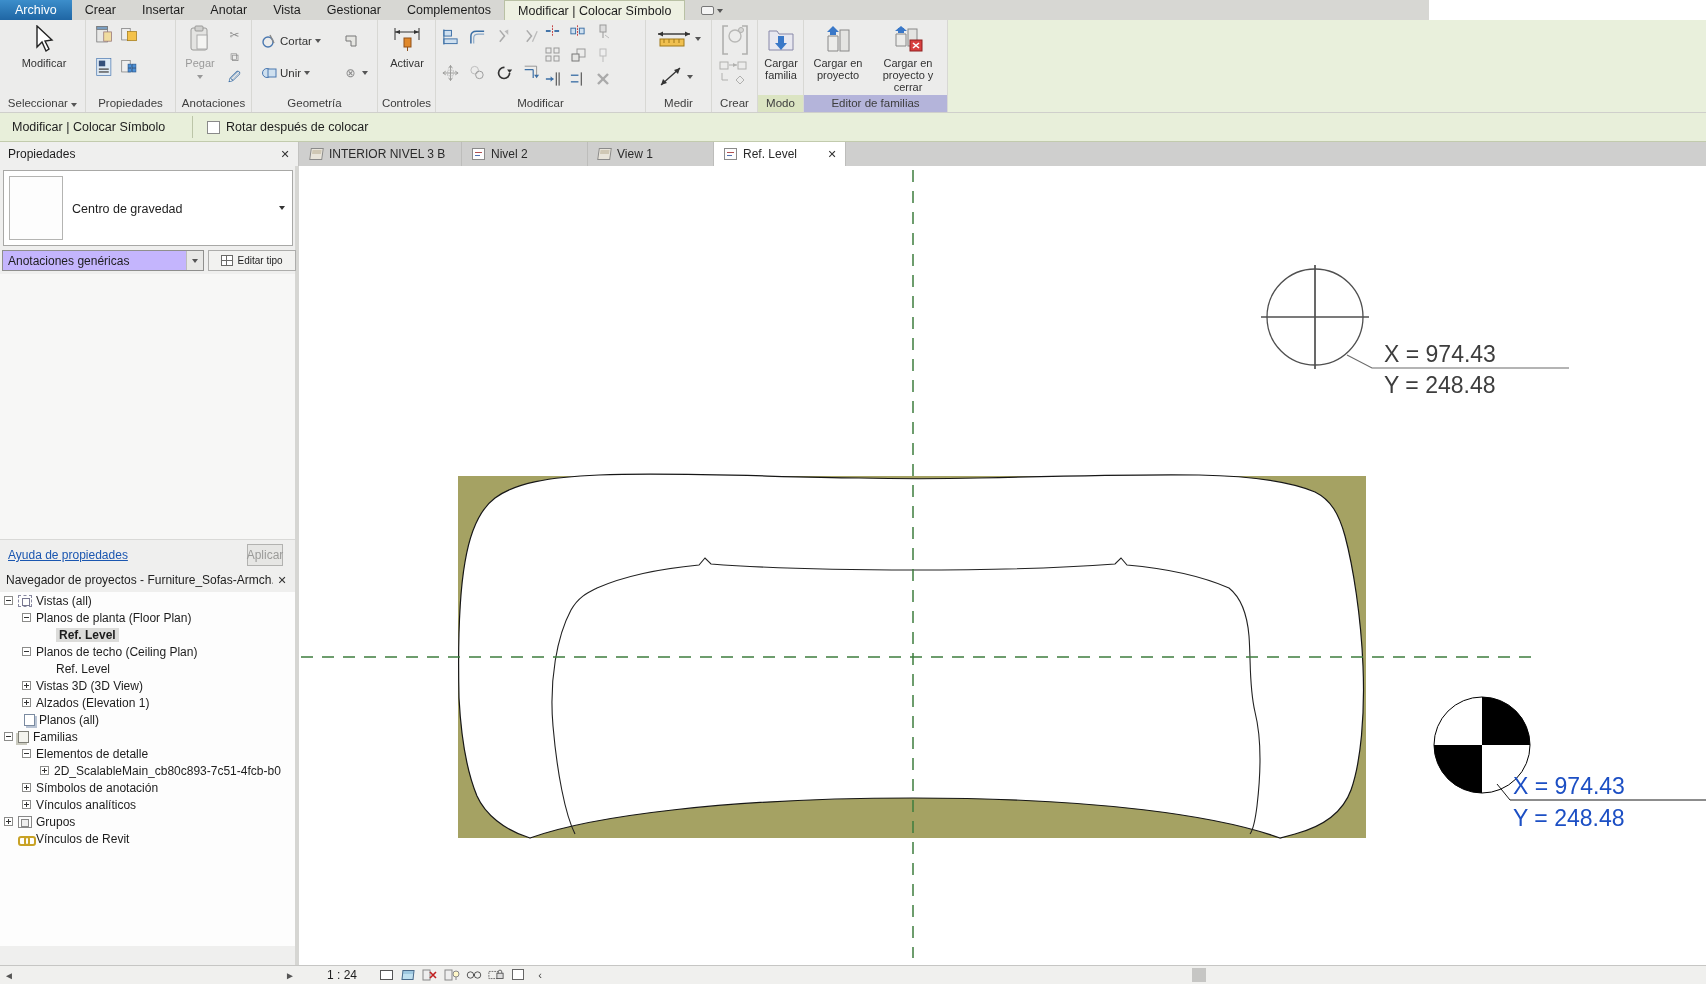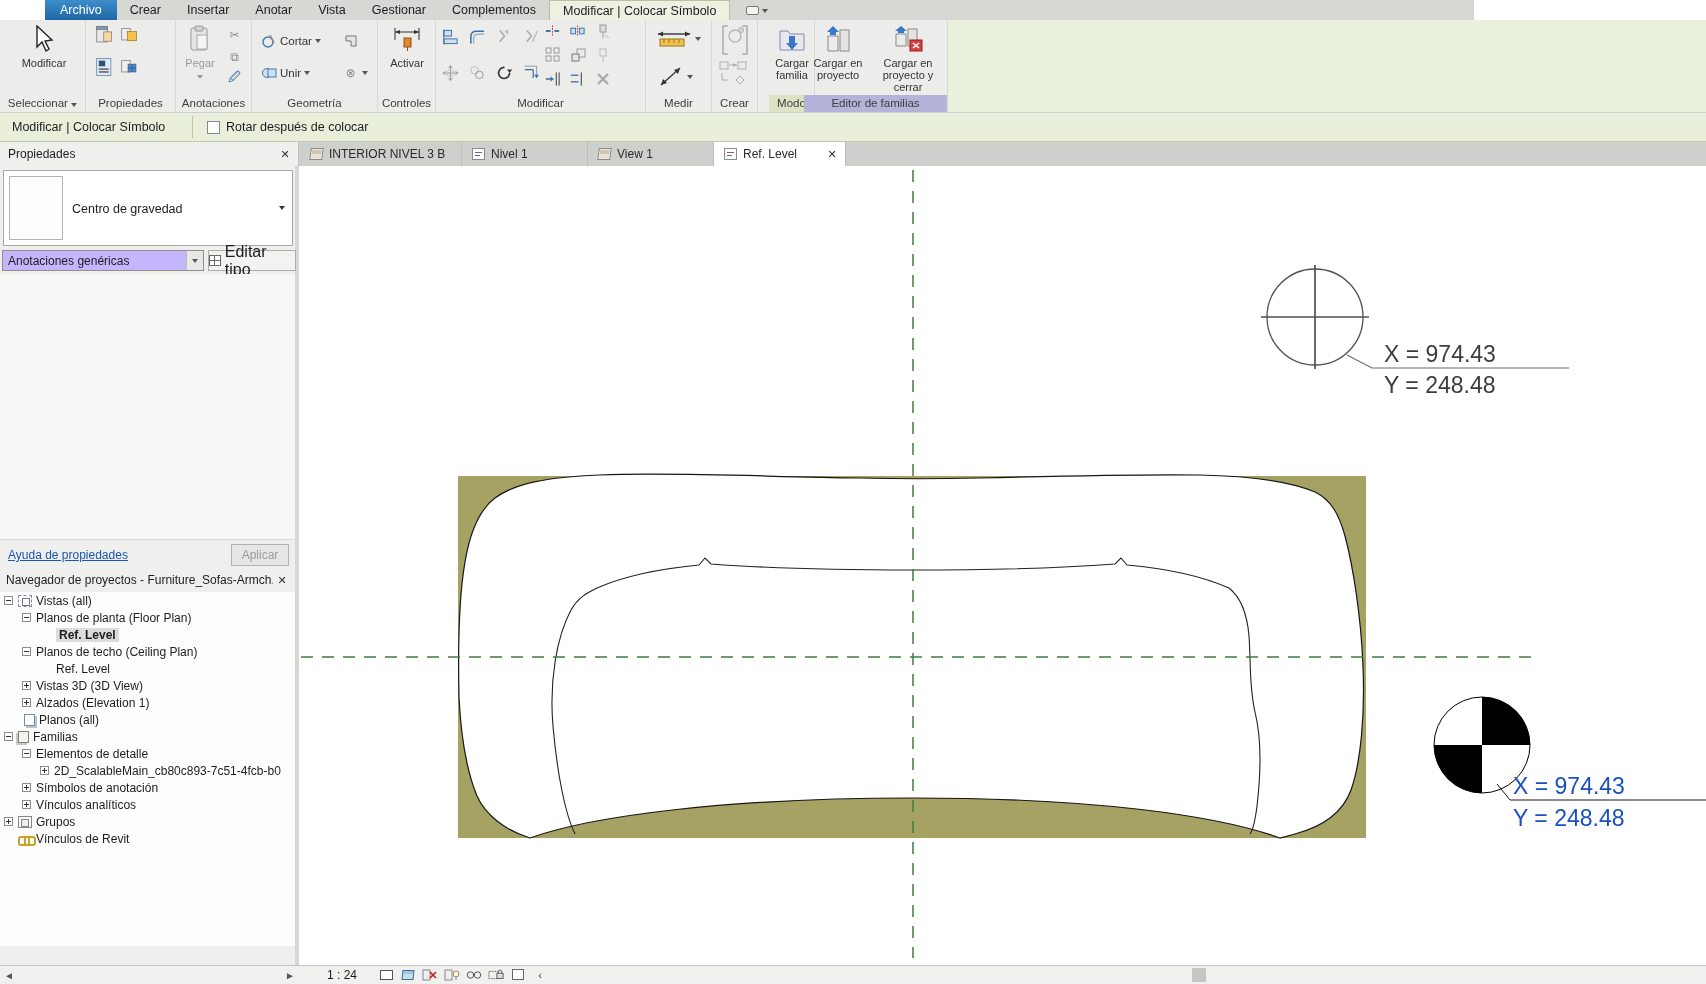--- a/index.html
+++ b/index.html
@@ -1,21 +1,21 @@
 <!DOCTYPE html>
 <html><head>
 <meta charset="utf-8">
 <style>
   * { margin:0; padding:0; box-sizing:border-box; }
   html,body { width:1706px; height:984px; overflow:hidden; }
   body { font-family:"Liberation Sans", sans-serif; font-size:12px; color:#222; background:#fff; }
   #app { position:relative; width:1706px; height:984px; background:#fff; }
 
   
-  .tabrow { position:absolute; left:0; top:0; width:1429px; height:20px; background:#d7d7d3; display:flex; align-items:stretch;margin-left:45px; }
+  .tabrow { position:absolute; left:0; top:0; width:1429px; height:20px; background:#d7d7d3; display:flex; align-items:stretch; }
   .rtab { padding:2px 13px 0 13px; font-size:12.5px; color:#1c1c1c; cursor:default; line-height:17px; }
   .rtab.file { background:linear-gradient(#3c8ecb,#1f66a4); color:#fff; padding:2px 15px 0 15px; }
   .rtab.active { background:#eef1e2; border:1px solid #b9c1a4; border-bottom:none; }
   .ribbon-toggle { margin-left:10px; margin-top:3px; width:34px; height:15px; display:flex; align-items:center; justify-content:center; gap:3px; color:#555; }
   .ribbon-toggle .pill { width:13px; height:9px; border:1px solid #777; border-radius:2px; background:#f4f4f4; }
   .caret { width:0; height:0; border-left:3.5px solid transparent; border-right:3.5px solid transparent; border-top:4px solid #555; display:inline-block; }
 
   
   .ribbon { position:absolute; left:0; top:20px; width:1706px; height:93px; background:#ececeb; border-bottom:1px solid #cfcfcb; }
   .ribbon .greenfill { position:absolute; left:948px; top:0; width:758px; height:92px; background:#e9f0dc; }
@@ -57,29 +57,29 @@
 
   
   .leftpanel { position:absolute; left:0; top:166px; width:299px; height:799px; background:#efefee; border-right:4px solid #d6d6d3; }
   .typebox { position:absolute; left:3px; top:4px; width:290px; height:76px; background:#fff; border:1px solid #a8a8a6; }
   .typepreview { position:absolute; left:5px; top:5px; width:54px; height:64px; background:#fdfdfd; border:1px solid #b4b4b2; }
   .typename { position:absolute; left:68px; top:0; height:76px; display:flex; align-items:center; font-size:12.5px; color:#1d1d1d; }
   .typebox .caret { position:absolute; right:7px; top:35px; border-top-color:#333; }
   .combo { position:absolute; left:2px; top:84px; width:202px; height:21px; background:#c4b5fd; border:1px solid #8f8f8d; display:flex; align-items:center; }
   .combo .cval { flex:1; padding-left:5px; font-size:12px; color:#1d1d1d; white-space:nowrap; overflow:hidden; }
   .combo .cbtn { width:17px; height:19px; background:#e8e8e6; border-left:1px solid #bdbdbb; display:flex; align-items:center; justify-content:center; }
-  .edittype { position:absolute; left:208px; top:84px; width:88px; height:21px; background:#f2f2f0; border:1px solid #adadab; display:flex; align-items:center; justify-content:center; gap:4px; font-size:16px; color:#1d1d1d; }
+  .edittype { position:absolute; left:208px; top:84px; width:88px; height:21px; background:#f2f2f0; border:1px solid #adadab; display:flex; align-items:center; justify-content:center; gap:4px; font-size:10px; color:#1d1d1d; }
   .etikon { width:12px; height:11px; border:1px solid #6a6a68; background:
       linear-gradient(#fff,#fff); position:relative; }
   .etikon::before { content:""; position:absolute; left:0; top:4px; width:10px; height:1px; background:#6a6a68; }
   .etikon::after { content:""; position:absolute; left:4px; top:0; width:1px; height:9px; background:#6a6a68; }
   .propgrid { position:absolute; left:0px; top:108px; width:295px; height:266px; background:#f7f7f6; border-bottom:1px solid #d9d9d7; }
   .helprow { position:absolute; left:0; top:376px; width:295px; height:26px; display:flex; align-items:center; }
   .helplink { margin-left:8px; flex:1; color:#1a56b0; text-decoration:underline; font-size:12px; }
-  .applybtn { width:58px; height:22px; margin-right:6px; background:#e6e6e4; border:1px solid #b2b2b0; color:#9b9b99; font-size:12px; display:flex; align-items:center; justify-content:center; }
+  .applybtn { width:36px; height:22px; margin-right:12px; background:#e6e6e4; border:1px solid #b2b2b0; color:#9b9b99; font-size:12px; display:flex; align-items:center; justify-content:center; }
   .pbheader { position:absolute; left:0; top:404px; width:295px; height:20px; display:flex; align-items:center; background:#efefee; }
   .pbheader .ttl { margin-left:6px; flex:1; font-size:12px; color:#1d1d1d; white-space:nowrap; overflow:hidden; }
   .tree { position:absolute; left:0; top:426px; width:295px; height:354px; background:#fdfdfd; overflow:hidden; }
   .trow { height:17px; display:flex; align-items:center; white-space:nowrap; }
   .exp { width:9px; height:9px; border:1px solid #8c8c8a; background:#fff; position:relative; flex:0 0 auto; margin-right:5px; }
   .exp::before { content:""; position:absolute; left:1px; top:3px; width:5px; height:1px; background:#333; }
   .exp.plus::after { content:""; position:absolute; left:3px; top:1px; width:1px; height:5px; background:#333; }
   .ticon { width:14px; height:12px; margin-right:4px; flex:0 0 auto; position:relative; }
   .ticon.views { border:1px dashed #8888a0; }
   .ticon.views::before { content:""; position:absolute; left:3px; top:2px; width:6px; height:6px; border:1px solid #777790; }
@@ -421,21 +421,21 @@
               <rect x="20" y="2" width="8" height="7" fill="none" stroke="#b0b0ae"></rect>
               <line x1="11" y1="5" x2="19" y2="5" stroke="#b0b0ae"></line>
               <polygon points="19,5 15,3 15,7" fill="#b0b0ae"></polygon>
               <path d="M4 13 L4 20 M4 20 L10 20" stroke="#b0b0ae" fill="none"></path>
               <polygon points="22,16 26,20 22,24 18,20" fill="none" stroke="#b0b0ae"></polygon>
             </svg></span>
         </div>
       <div class="panel-label">Crear</div>
     </div>
 
-    <div class="panel" style="left:758px;width:46px;margin-left:11px;">
+    <div class="panel" style="left:758px;width:46px;">
       <div class="bigbtn" style="left:1px;width:44px;">
         <div class="bicon">
           <svg width="28" height="26" viewBox="0 0 28 26">
               <path d="M2 5 L10 5 L12 8 L26 8 L26 24 L2 24 Z" fill="#e8e8f0" stroke="#8888a8"></path>
               <rect x="11" y="10" width="6" height="7" fill="#3a78c8"></rect>
               <polygon points="8,17 20,17 14,24" fill="#3a78c8"></polygon>
             </svg>
         </div>
         <div>Cargar familia</div>
       </div>
@@ -483,21 +483,21 @@
       <span class="ttl">Propiedades</span>
       <span class="xbtn">✕</span>
     </div>
     <div class="vtabs">
       <div class="vtab">
         <span class="vicon v3d"></span>
         <span>INTERIOR NIVEL 3 B</span>
       </div>
       <div class="vtab">
         <span class="vicon plan"></span>
-        <span>Nivel 1</span>
+        <span>Nivel 2</span>
       </div>
       <div class="vtab">
         <span class="vicon v3d"></span>
         <span>View 1</span>
       </div>
       <div class="vtab active">
         <span class="vicon plan"></span>
         <span style="flex:1;">Ref. Level</span>
         <span class="xbtn">✕</span>
       </div>

